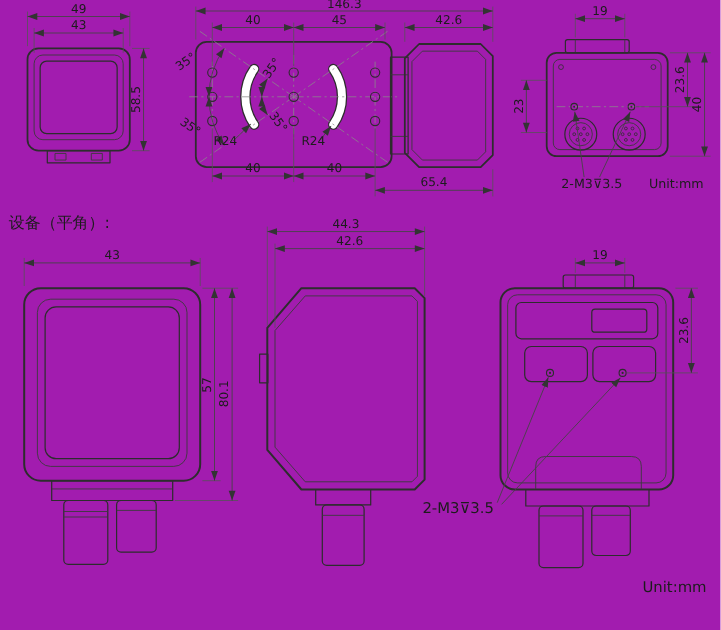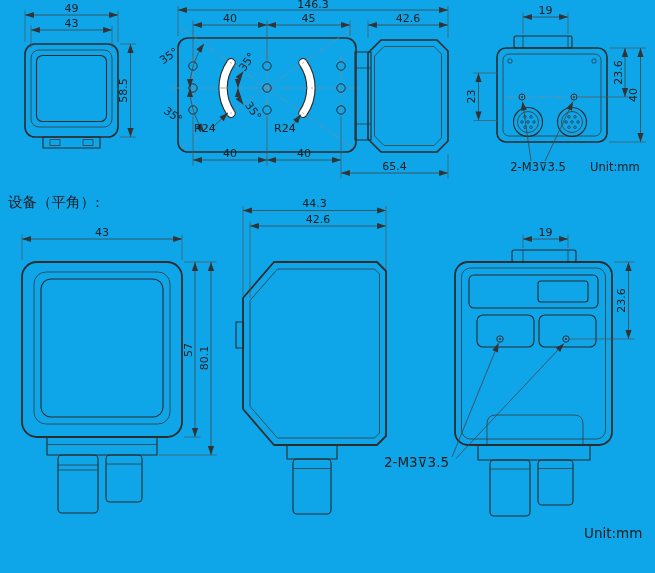--- a/index.html
+++ b/index.html
@@ -1,16 +1,16 @@
 <!DOCTYPE html>
 <html><head>
 <meta charset="utf-8">
 <style>
   html,body{margin:0;padding:0;background:#ffffff;}
-  .page{position:relative;width:655px;height:573px;background:#0ea5e9;overflow:hidden;}
+  .page{position:relative;width:655px;height:573px;background:#a21caf;overflow:hidden;}
   svg{display:block;}
   svg text{font-family:"DejaVu Sans","Liberation Sans",sans-serif;fill:#1c1c1c;}
   .dim{font-size:11px;}
   .callout{font-size:11.5px;}
   .callout-b{font-size:13.5px;}
   .unit{font-size:11.5px;}
   .unit-b{font-size:13.5px;}
   .cjk{font-size:14.5px;}
   .body-line{fill:none;stroke:#2d2d2d;stroke-width:1.6;stroke-linejoin:round;}
   .body-bold{fill:none;stroke:#2d2d2d;stroke-width:1.8;stroke-linejoin:round;}

